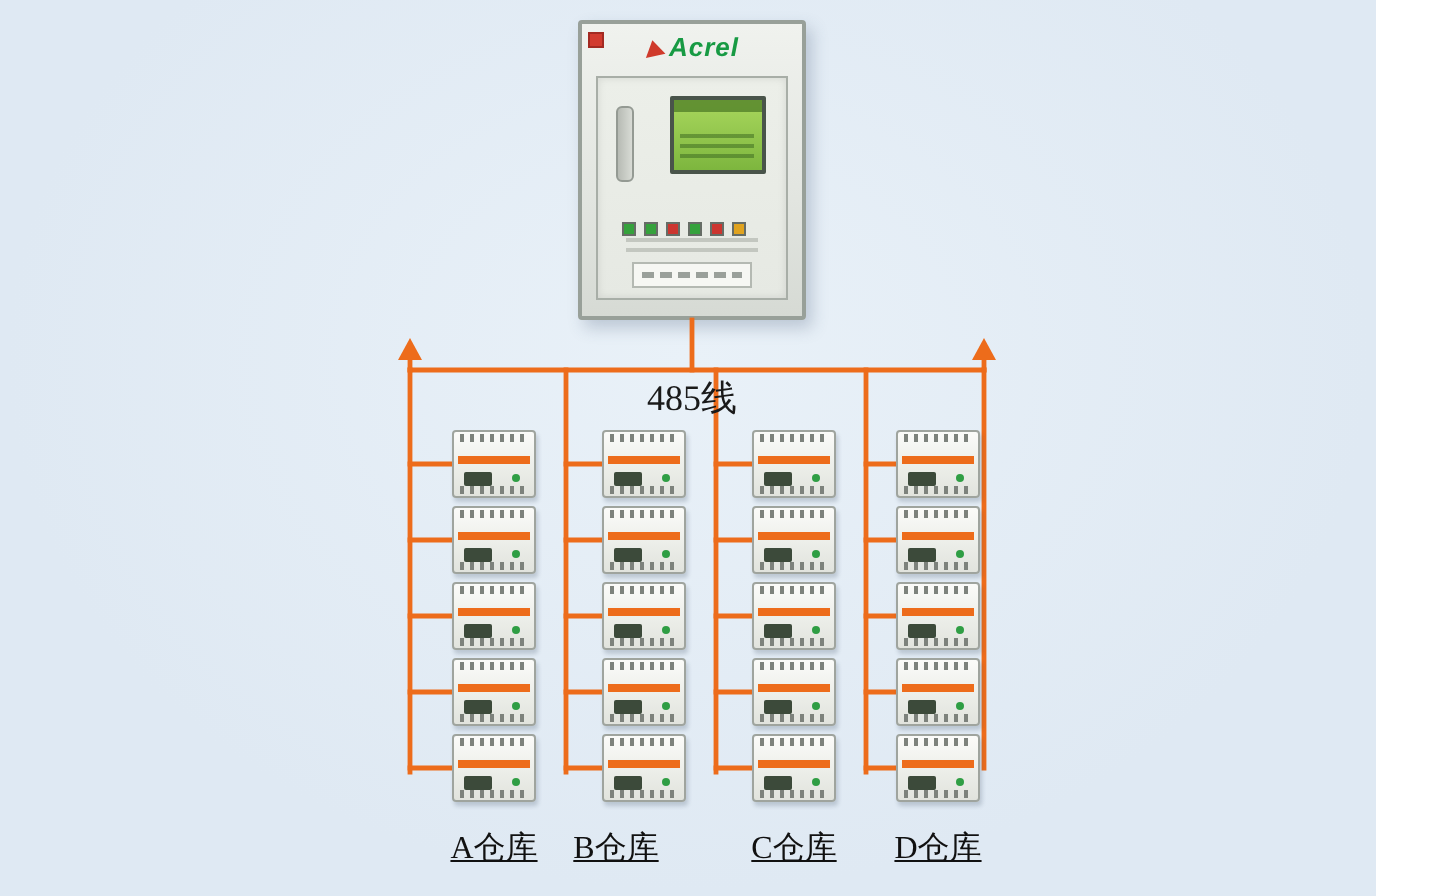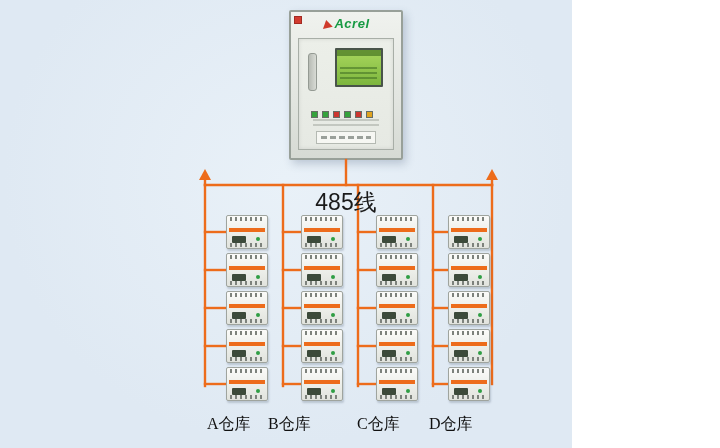--- a/index.html
+++ b/index.html
@@ -3,21 +3,21 @@
 <meta charset="utf-8">
 <style>
   html,body{margin:0;padding:0;}
   :root{
     --bg:#dfe9f3;
     --accent:#ed6c1b;
     --logo:#179a43;
   }
   .stage{
     position:relative;
-    width:572px;height:448px;
+    width:688px;height:448px;
     background:radial-gradient(ellipse at 50% 40%, #e9f1f8 0%, var(--bg) 70%);
     overflow:hidden;
     font-family:"Liberation Sans","DejaVu Sans",sans-serif;
   }
 
   
   .cabinet{
     position:absolute;left:289px;top:10px;width:114px;height:150px;
     background:linear-gradient(180deg,#f0f2ee 0%,#e2e5e0 60%,#d6dad4 100%);
     border:2px solid #98a099;
@@ -87,22 +87,22 @@
     background:repeating-linear-gradient(90deg,#9aa09a 0 6px,transparent 6px 9px);
   }
 
   
   .wires{position:absolute;left:0;top:0;pointer-events:none;}
   .wire{stroke:var(--accent);stroke-width:2.4;fill:none;stroke-linecap:square;}
   .arrowhead{fill:var(--accent);stroke:none;}
 
   .bus-label{
     position:absolute;left:314px;top:187px;width:64px;text-align:center;
-    font-family:Liberation Sans, sans-serif;
-    font-size:23px;color:#1a1a1a;
+    font-family:Liberation Serif, serif;
+    font-size:18px;color:#1a1a1a;
   }
 
   
   .column{position:absolute;top:215px;}
   .devices{display:flex;flex-direction:column;gap:4px;}
   .device{
     position:relative;width:42px;height:34px;box-sizing:border-box;
     background:linear-gradient(180deg,#fbfbf9 0%,#eceeE9 55%,#e1e3dd 100%);
     border:1px solid #9fa49e;border-radius:2px;
     box-shadow:1px 2px 2px rgba(50,70,90,.22);
@@ -122,23 +122,23 @@
   .device .disp{
     position:absolute;left:5px;top:20px;width:14px;height:7px;
     background:#3c4a3a;border-radius:1px;
   }
   .device .led{
     position:absolute;right:7px;top:21px;width:4px;height:4px;
     background:#2f9e44;border-radius:50%;
   }
 
   .col-label{
-    position:absolute;top:414px;width:80px;
+    position:absolute;top:414px;width:80px;text-align:center;
     font-family:"Liberation Serif","DejaVu Serif",serif;
-    font-size:16px;color:#111;
+    font-size:16px;color:#111;text-decoration:underline;
   }
 </style>
 </head>
 <body>
 
 <div class="stage">
 
   <div class="cabinet">
     <span class="cab-led"></span>
     <div class="cab-logo">

